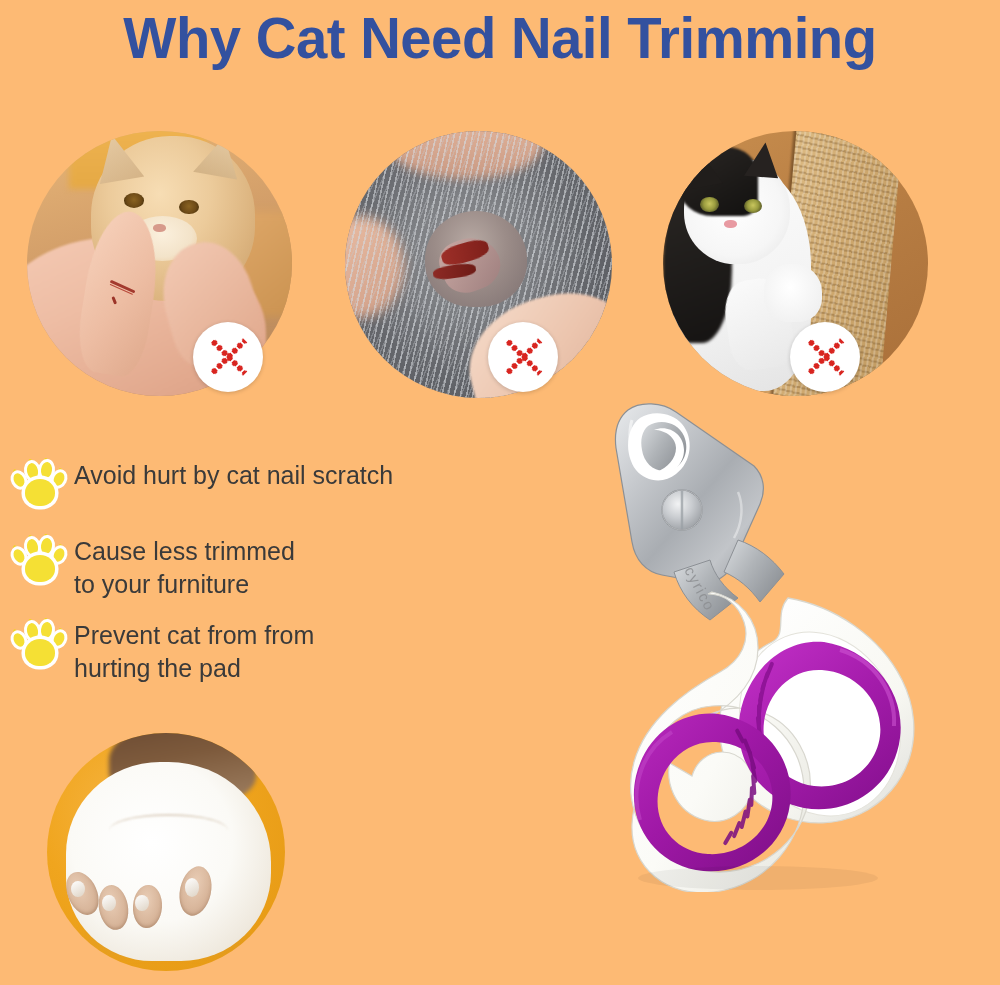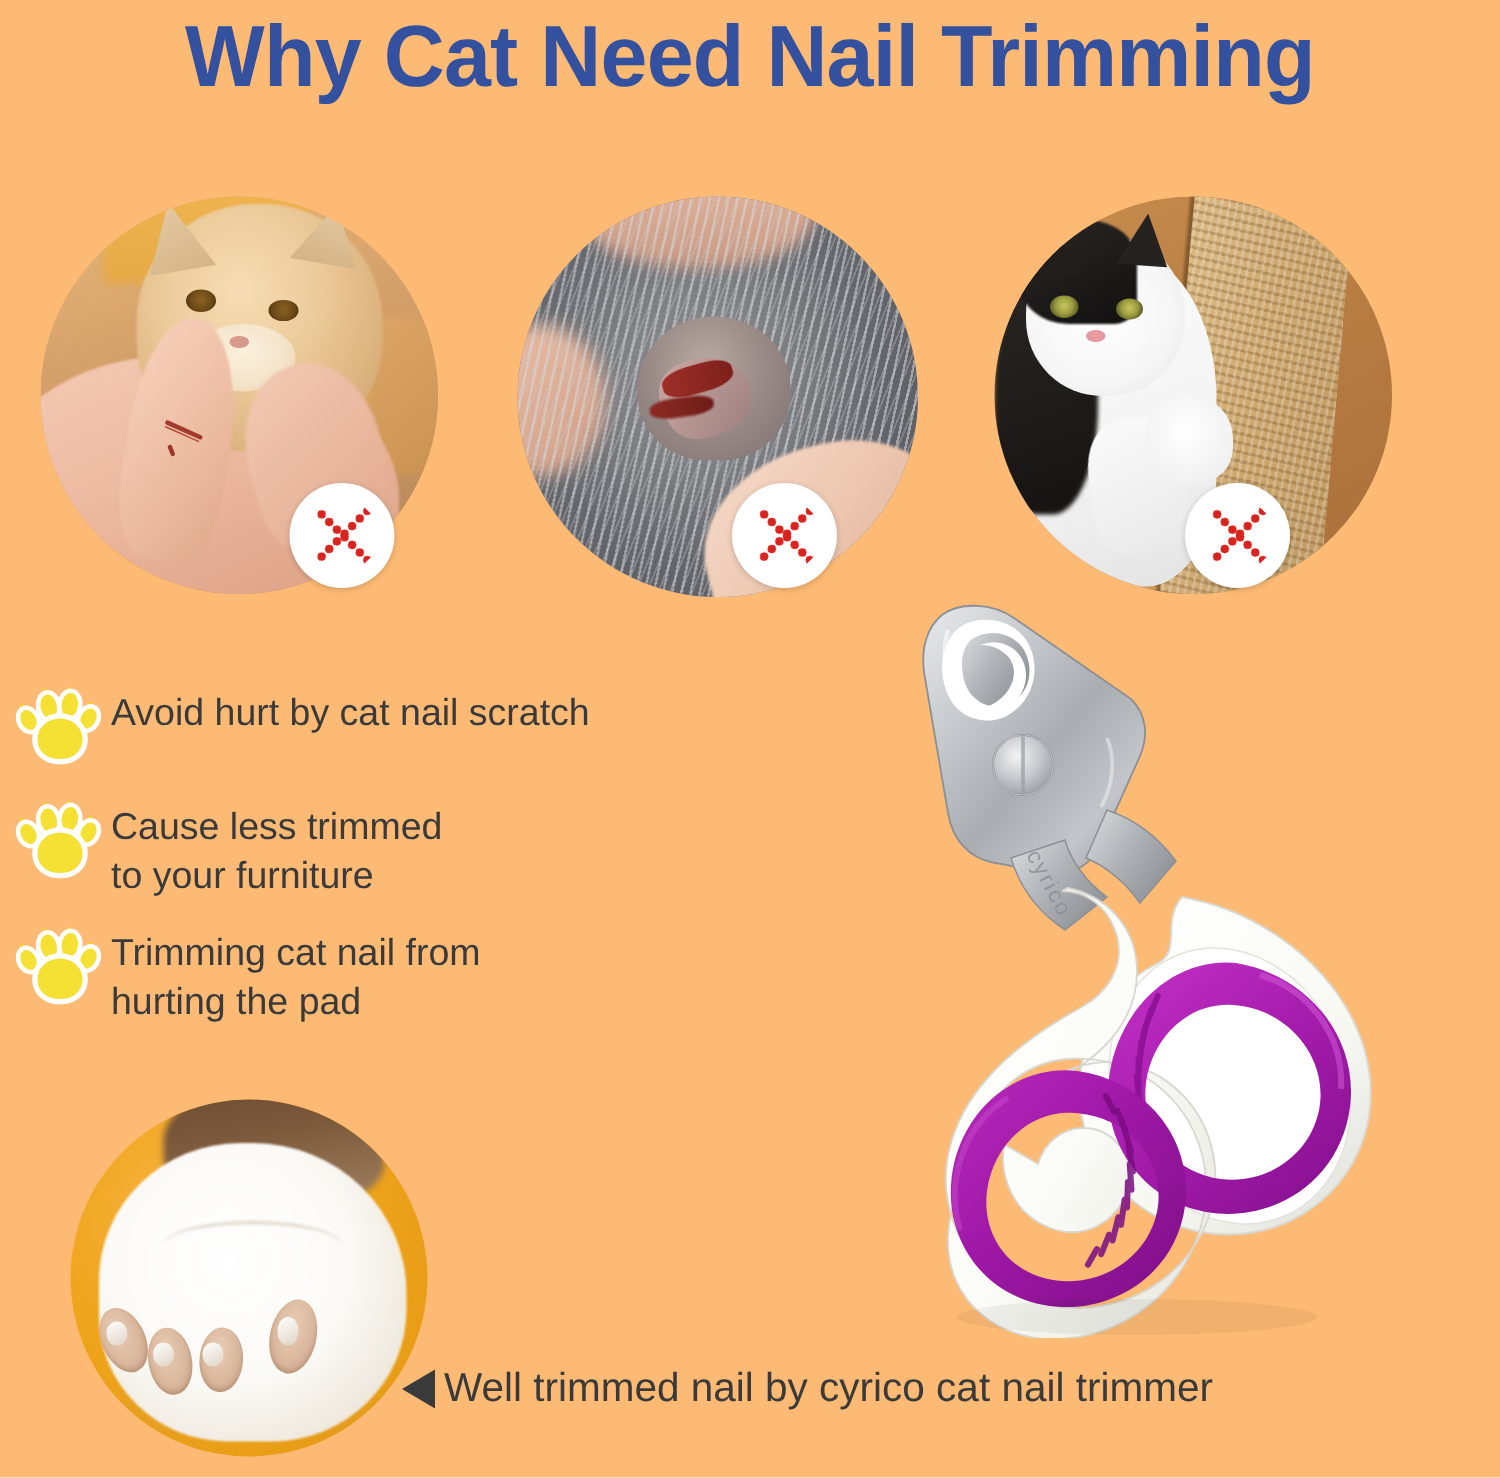--- a/index.html
+++ b/index.html
@@ -497,45 +497,41 @@
         <div class="c1t"></div>
           <div class="c2t"></div>
           <div class="c3t"></div>
           <div class="c4t"></div>
         <div class="toe1"></div>
           <div class="toe2"></div>
           <div class="toe3"></div>
           <div class="toe4"></div>
         <div class="pad"></div>
       </div>
-      <div class="btext">Trimming cat nail from
+      <div class="btext">Prevent cat from from
 hurting the pad</div>
     </div>
 
   </div>
 
   <div class="goodcirc">
     <div class="shadowb"></div>
     <div class="furtop"></div>
     <div class="pawwhite"></div>
     <div class="crease"></div>
     <div class="bean bean1"></div>
       <div class="nailtip n1"></div>
     <div class="bean bean2"></div>
       <div class="nailtip n2"></div>
     <div class="bean bean3"></div>
       <div class="nailtip n3"></div>
     <div class="bean bean4"></div>
       <div class="nailtip n4"></div>
   </div>
 
-  <div class="caption">
-    <div class="arrow"></div>
-    <div class="ctext">Well trimmed nail by cyrico cat nail trimmer</div>
-  </div>
 
   <div class="clipper">
     <svg viewBox="0 0 400 500" xmlns="http://www.w3.org/2000/svg" aria-hidden="true">
       <defs>
         <linearGradient id="steel" x1="0" y1="0" x2="1" y2="1">
           <stop offset="0%" stop-color="#e8eaec"></stop>
           <stop offset="28%" stop-color="#c7cace"></stop>
           <stop offset="55%" stop-color="#a9adb2"></stop>
           <stop offset="78%" stop-color="#c2c5c9"></stop>
           <stop offset="100%" stop-color="#93979c"></stop>

